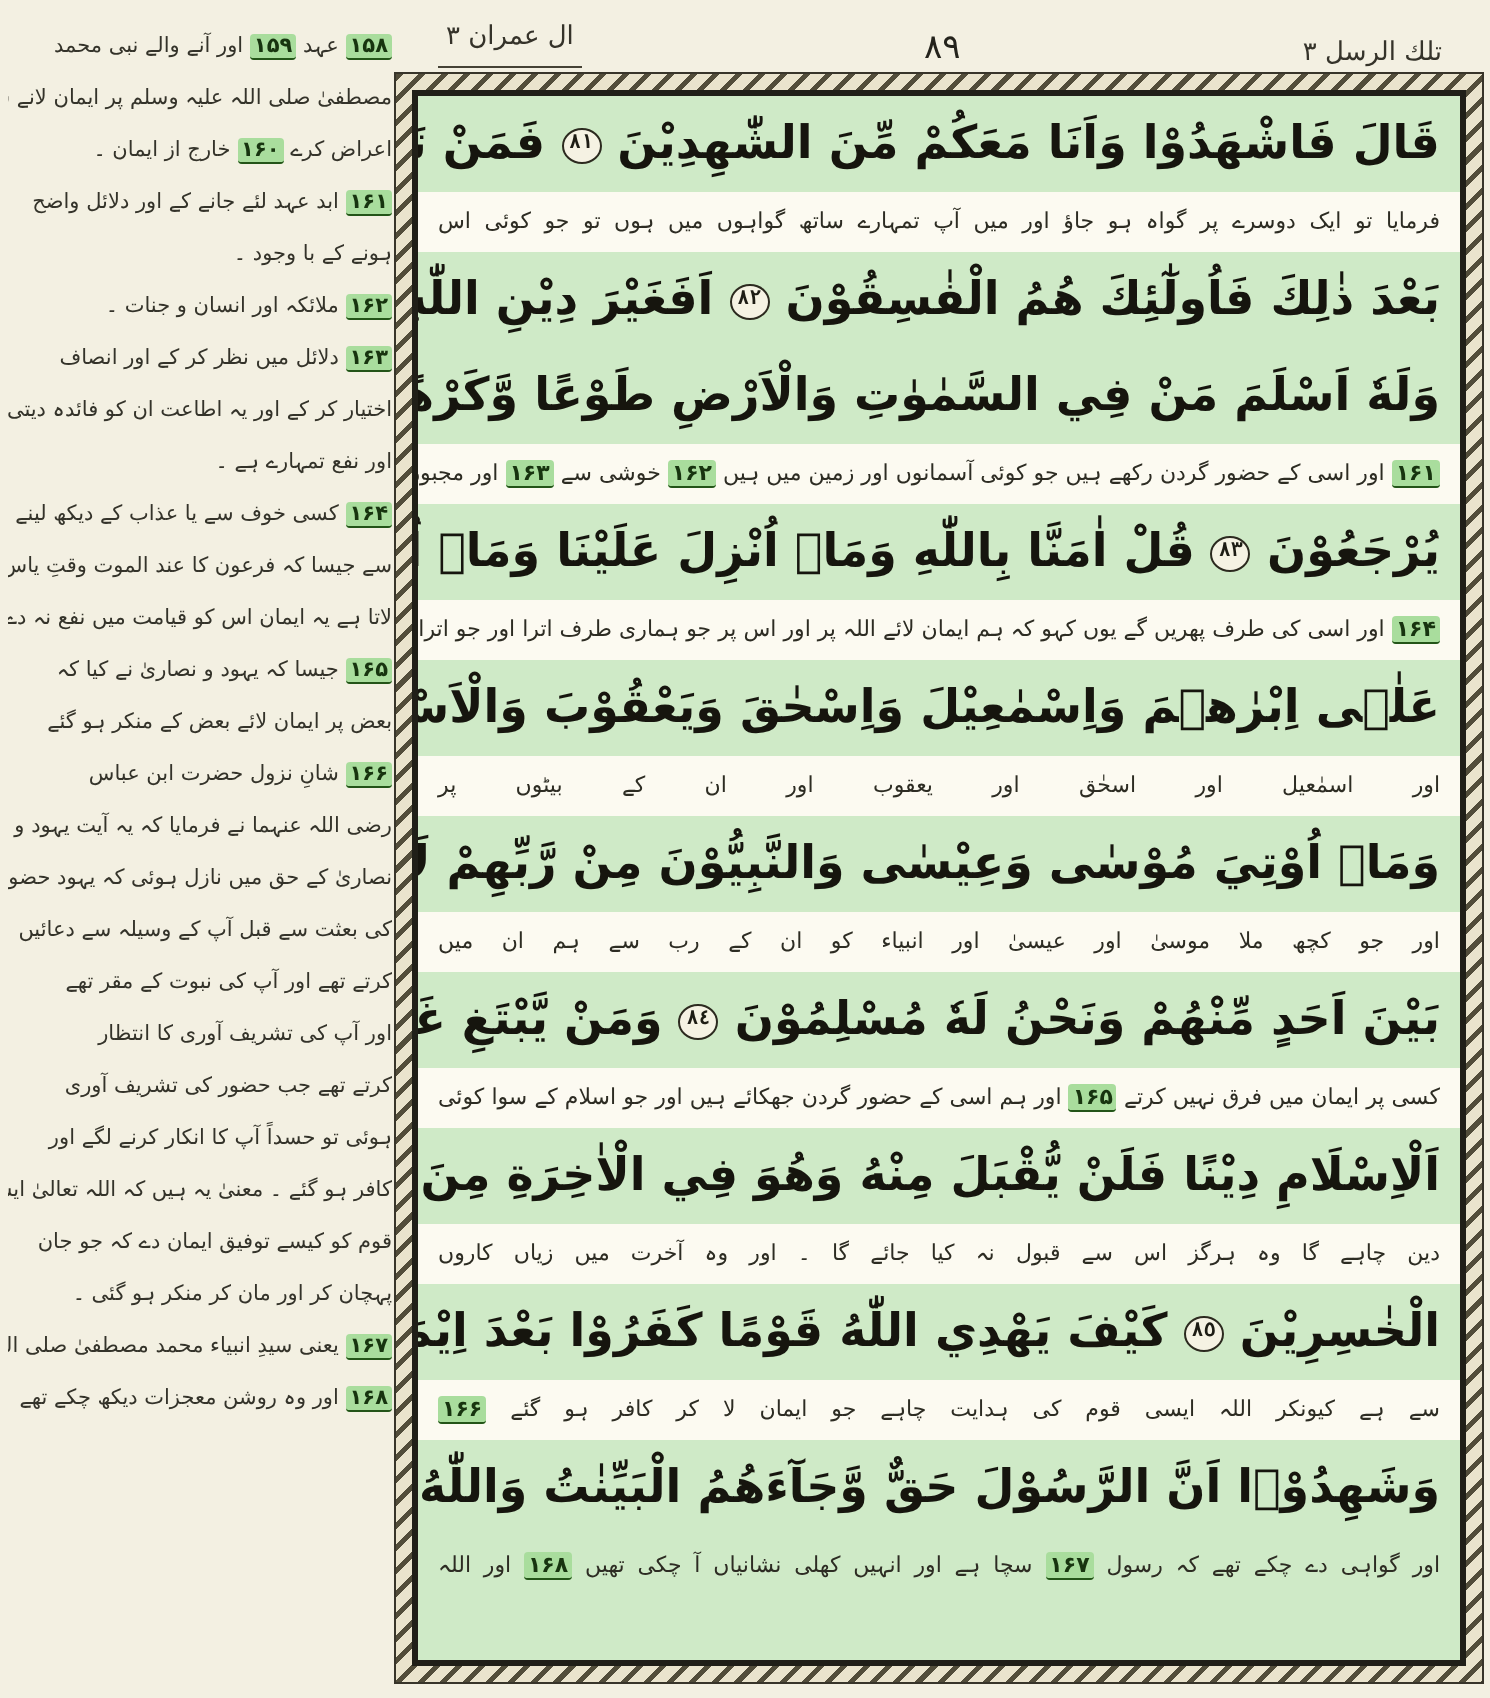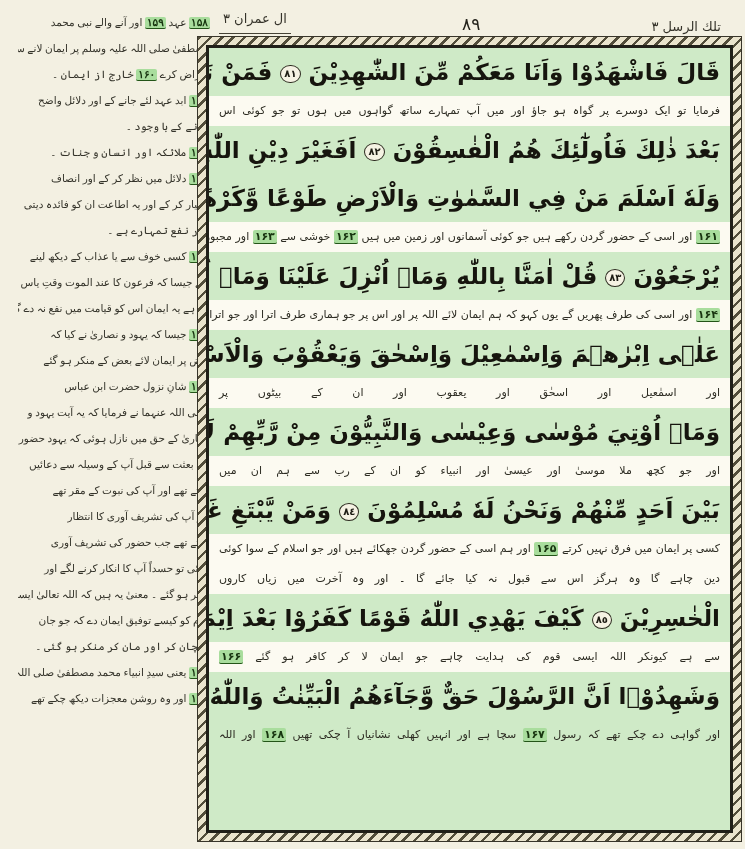--- a/index.html
+++ b/index.html
@@ -13,23 +13,22 @@
   .header{
     position:absolute;left:197px;top:6px;width:546px;height:28px;
     display:flex;justify-content:space-between;align-items:flex-end;
     direction:ltr;padding:0 22px;box-sizing:border-box;
   }
   .hlbl{font-size:13px;direction:rtl;color:#35332a;}
   .hlbl.underlined{border-bottom:1.5px solid #454235;padding:0 4px 7px 4px;}
   .pagenum{font-size:17px;font-weight:normal;direction:rtl;color:#24231c;}
   
   .margin-notes{
-    position:absolute;left:18px;top:10px;width:192px;
+    position:absolute;left:4px;top:10px;width:192px;
     direction:rtl;
-    font-family:Liberation Serif, serif;
   }
   .mline{
     font-size:10.5px;line-height:26px;white-space:nowrap;
     text-align:right;overflow:hidden;color:#34332a;
   }
   
   .qbox{
     position:absolute;left:197px;top:36px;width:545px;height:806px;
     box-sizing:border-box;border:1px solid #38352a;padding:8px;
     background:repeating-linear-gradient(135deg,#524d3a 0 2.5px,#eae4cd 2.5px 8px);
@@ -49,21 +48,21 @@
   .row.urdu{
     height:30px;line-height:30px;font-size:11px;background:#fcfaf1;color:#2d2c23;
   }
   .row.urdu:last-child{background:transparent;}
   
   .ayah{
     display:inline-block;vertical-align:middle;
     font-size:10px;line-height:14px;font-weight:bold;
     min-width:10px;padding:1px 3px;text-align:right;text-align-last:center;
     border:1.5px solid #2c2a1f;border-radius:50%;
-    background:#f5f2e3;color:#1d1c14;
+    background:#f5f2e3;color:#1d1c14;font-family:Liberation Mono, monospace;
   }
   
   .fnum{
     background:#a9dd9d;border-bottom:1.5px solid #235418;
     padding:0 2px;border-radius:2px;color:#17340f;font-weight:bold;
   }
 </style>
 </head>
 <body>
 
@@ -115,20 +114,21 @@
         <div class="row wrapnum arabic">وَلَهٗ اَسْلَمَ مَنْ فِي السَّمٰوٰتِ وَالْاَرْضِ طَوْعًا وَّكَرْهًا وَّاِلَيْهِ</div>
         <div class="row wrapnum urdu"><span class="fnum">۱۶۱</span> اور اسی کے حضور گردن رکھے ہیں جو کوئی آسمانوں اور زمین میں ہیں <span class="fnum">۱۶۲</span> خوشی سے <span class="fnum">۱۶۳</span> اور مجبوری سے</div>
         <div class="row wrapnum arabic">يُرْجَعُوْنَ <span class="ayah">٨٣</span> قُلْ اٰمَنَّا بِاللّٰهِ وَمَاۤ اُنْزِلَ عَلَيْنَا وَمَاۤ اُنْزِلَ</div>
         <div class="row wrapnum urdu"><span class="fnum">۱۶۴</span> اور اسی کی طرف پھریں گے یوں کہو کہ ہم ایمان لائے اللہ پر اور اس پر جو ہماری طرف اترا اور جو اترا ابراہیم</div>
         <div class="row wrapnum arabic">عَلٰۤى اِبْرٰهٖمَ وَاِسْمٰعِيْلَ وَاِسْحٰقَ وَيَعْقُوْبَ وَالْاَسْبَاطِ</div>
         <div class="row wrapnum urdu">اور اسمٰعیل اور اسحٰق اور یعقوب اور ان کے بیٹوں پر</div>
         <div class="row wrapnum arabic">وَمَاۤ اُوْتِيَ مُوْسٰى وَعِيْسٰى وَالنَّبِيُّوْنَ مِنْ رَّبِّهِمْ لَا نُفَرِّقُ</div>
         <div class="row wrapnum urdu">اور جو کچھ ملا موسیٰ اور عیسیٰ اور انبیاء کو ان کے رب سے ہم ان میں</div>
         <div class="row wrapnum arabic">بَيْنَ اَحَدٍ مِّنْهُمْ وَنَحْنُ لَهٗ مُسْلِمُوْنَ <span class="ayah">٨٤</span> وَمَنْ يَّبْتَغِ غَيْرَ</div>
         <div class="row wrapnum urdu">کسی پر ایمان میں فرق نہیں کرتے <span class="fnum">۱۶۵</span> اور ہم اسی کے حضور گردن جھکائے ہیں اور جو اسلام کے سوا کوئی</div>
+        <div class="row wrapnum arabic">اَلْاِسْلَامِ دِيْنًا فَلَنْ يُّقْبَلَ مِنْهُ وَهُوَ فِي الْاٰخِرَةِ مِنَ</div>
         <div class="row wrapnum urdu">دین چاہے گا وہ ہرگز اس سے قبول نہ کیا جائے گا ۔ اور وہ آخرت میں زیاں کاروں</div>
         <div class="row wrapnum arabic">الْخٰسِرِيْنَ <span class="ayah">٨٥</span> كَيْفَ يَهْدِي اللّٰهُ قَوْمًا كَفَرُوْا بَعْدَ اِيْمَانِهِمْ</div>
         <div class="row wrapnum urdu">سے ہے کیونکر اللہ ایسی قوم کی ہدایت چاہے جو ایمان لا کر کافر ہو گئے <span class="fnum">۱۶۶</span></div>
         <div class="row wrapnum arabic">وَشَهِدُوْۤا اَنَّ الرَّسُوْلَ حَقٌّ وَّجَآءَهُمُ الْبَيِّنٰتُ وَاللّٰهُ لَا</div>
         <div class="row wrapnum urdu">اور گواہی دے چکے تھے کہ رسول <span class="fnum">۱۶۷</span> سچا ہے اور انہیں کھلی نشانیاں آ چکی تھیں <span class="fnum">۱۶۸</span> اور اللہ</div>
       </div>
   </div>
 
 </div>
 

